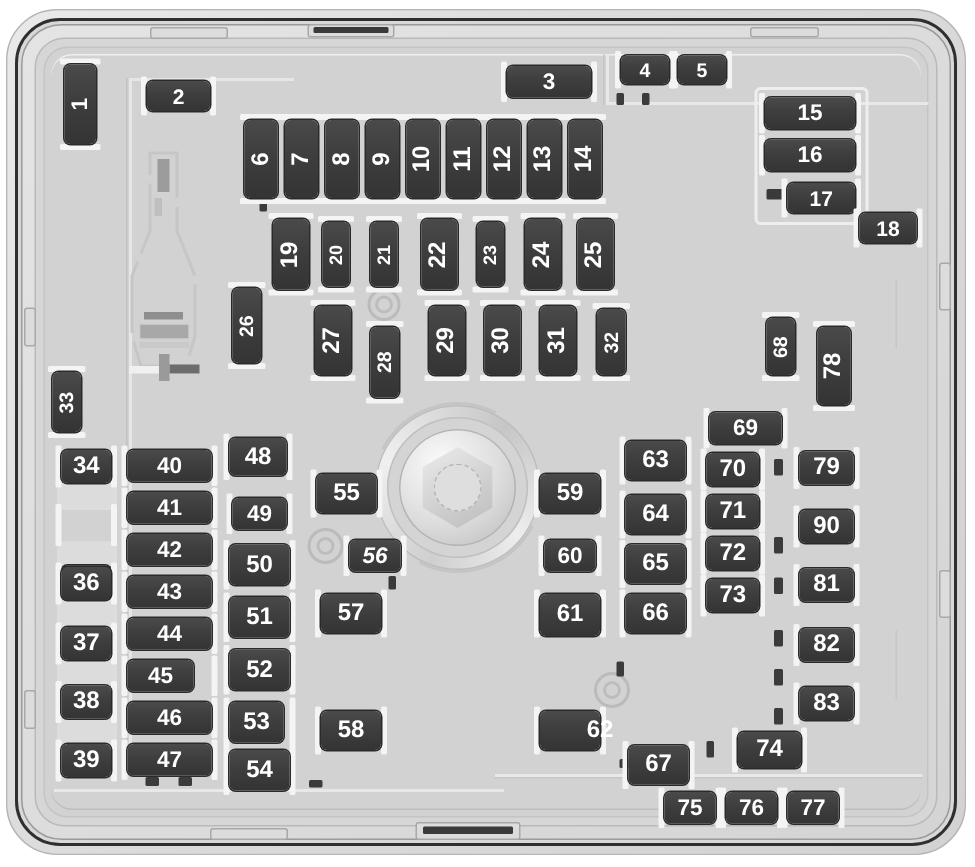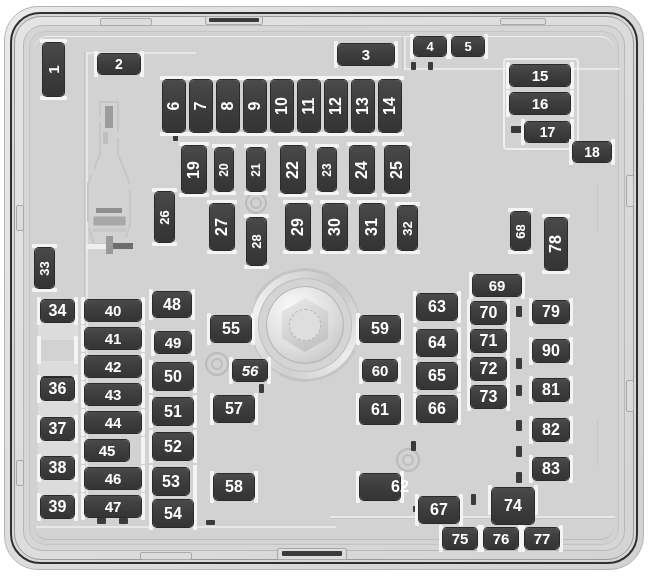--- a/index.html
+++ b/index.html
@@ -593,21 +593,21 @@
       <div class="fuse" style="left: 471px; top: 358px; width: 35px; height: 22px; font-size: 16px;">
         <span>72</span>
       </div>
       <div class="clip" style="left: 467px; top: 383px; width: 4px; height: 28px;"></div>
       <div class="clip" style="left: 506px; top: 383px; width: 4px; height: 28px;"></div>
       <div class="fuse" style="left: 471px; top: 386px; width: 35px; height: 22px; font-size: 16px;">
         <span>73</span>
       </div>
       <div class="clip" style="left: 488px; top: 485px; width: 4px; height: 30px;"></div>
       <div class="clip" style="left: 534px; top: 485px; width: 4px; height: 30px;"></div>
-      <div class="fuse" style="left: 492px; top: 488px; width: 42px; height: 36px; font-size: 16px;">
+      <div class="fuse" style="left: 492px; top: 488px; width: 42px; height: 24px; font-size: 16px;">
         <span>74</span>
       </div>
       <div class="clip" style="left: 439px; top: 525px; width: 4px; height: 27px;"></div>
       <div class="clip" style="left: 477px; top: 525px; width: 4px; height: 27px;"></div>
       <div class="fuse" style="left: 443px; top: 528px; width: 34px; height: 21px; font-size: 15px;">
         <span>75</span>
       </div>
       <div class="clip" style="left: 480px; top: 525px; width: 4px; height: 27px;"></div>
       <div class="clip" style="left: 518px; top: 525px; width: 4px; height: 27px;"></div>
       <div class="fuse" style="left: 484px; top: 528px; width: 34px; height: 21px; font-size: 15px;">

